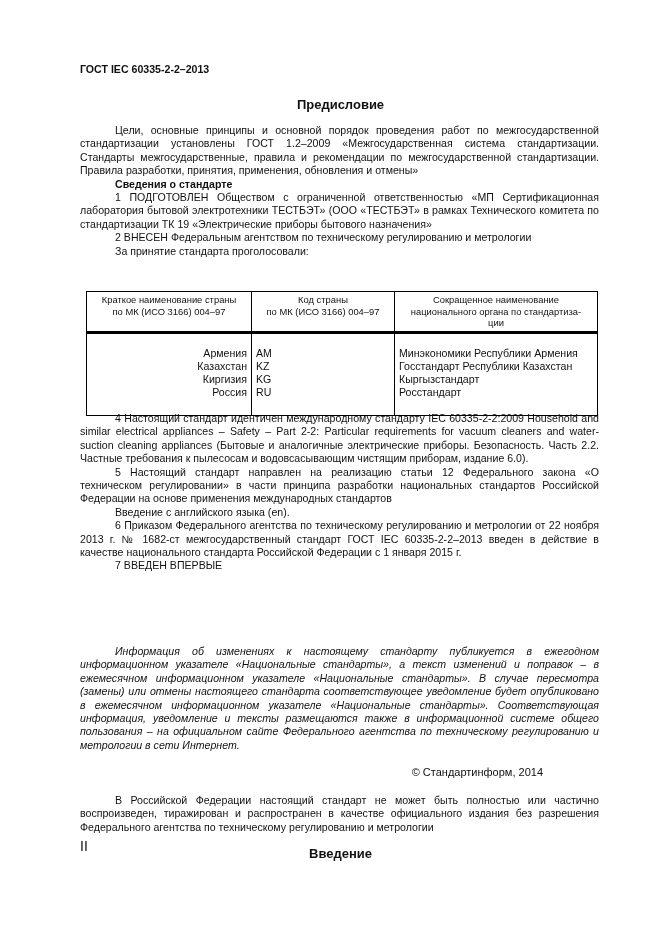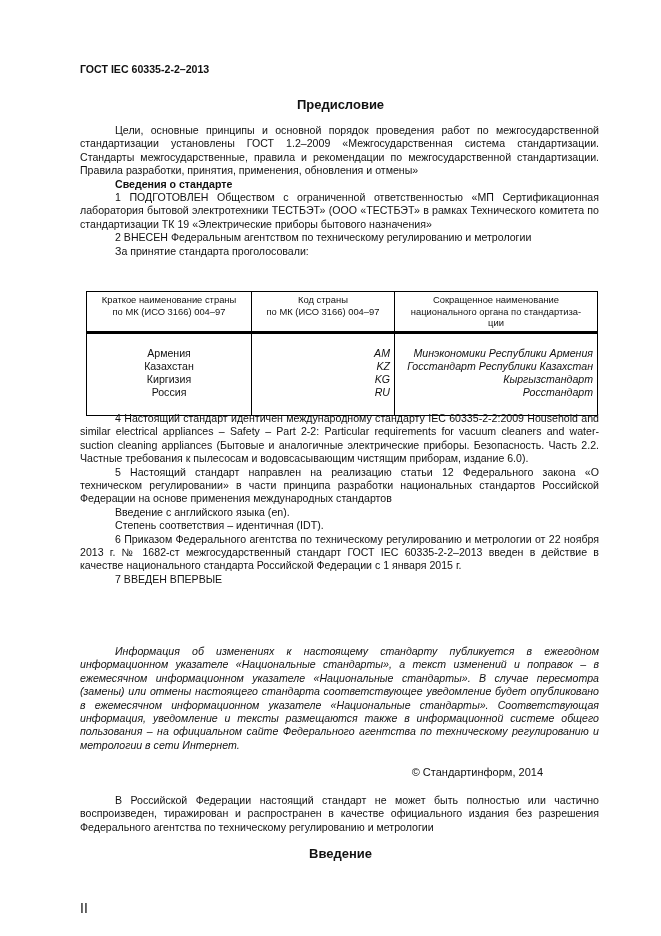--- a/index.html
+++ b/index.html
@@ -35,27 +35,27 @@
       border-left: 1.5px solid #000; border-right: 1.5px solid #000;
       border-top: 1px solid #000; border-bottom: 3px solid #000;
       padding: 2px 4px 2px 4px; height: 32px;
     }
     table.countries td {
       border-left: 1.5px solid #000; border-right: 1.5px solid #000;
       border-bottom: 1.5px solid #000;
       vertical-align: top; padding: 13px 4px 16px 4px;
       line-height: 13px;
     }
-    table.countries td.c1 { text-align: center; }
-    table.countries td.c2, table.countries td.c3 { text-align: right; font-style: italic; }
+    table.countries td.c1 { text-align: right; }
+    table.countries td.c2, table.countries td.c3 { text-align: left; }
     .cell-line { display: block; white-space: nowrap; }
     .copyright {
       position: absolute; right: 62px; top: 766px; font-size: 11px;
     }
-    .page-num { position: absolute; left: 80px; top: 902px; font-size: 14px; }
+    .page-num { position: absolute; left: 80px; top: 840px; font-size: 14px; }
   </style>
 </head>
 <body>
 
 <div class="page">
 
   <div class="header-code">ГОСТ IEC 60335-2-2–2013</div>
 
   <div class="h-title" style="top:98px;">Предисловие</div>
 
@@ -106,21 +106,20 @@
           <span class="cell-line">Росстандарт</span>
         </td>
       </tr>
     </tbody>
   </table>
 
   <div class="block" style="top:412px;">
     <p class="p ind">4 Настоящий стандарт идентичен международному стандарту IEC 60335-2-2:2009 Household and similar electrical appliances – Safety – Part 2-2: Particular requirements for vacuum cleaners and water-suction cleaning appliances  (Бытовые и аналогичные электрические приборы. Безопасность. Часть 2.2. Частные требования к пылесосам и водовсасывающим чистящим приборам, издание 6.0).</p>
     <p class="p ind">5 Настоящий стандарт направлен на реализацию статьи 12 Федерального закона «О техническом регулировании» в части принципа разработки национальных стандартов Российской Федерации на основе применения международных стандартов</p>
     <p class="p ind">Введение с английского языка (en).</p>
-    <p class="p ind">Степень соответствия – идентичная (IDT).</p>
     <p class="p ind">6  Приказом Федерального агентства по техническому регулированию и метрологии от 22 ноября 2013 г.  № 1682-ст  межгосударственный стандарт ГОСТ IEC 60335-2-2–2013 введен в действие в качестве национального стандарта Российской Федерации с 1 января 2015 г.</p>
     <p class="p ind">7 ВВЕДЕН ВПЕРВЫЕ</p>
   </div>
 
   <div class="block italic" style="top:645px;">
     <p class="p ind">Информация об изменениях к настоящему стандарту публикуется в ежегодном информационном указателе «Национальные стандарты», а текст изменений и поправок – в ежемесячном информационном указателе  «Национальные стандарты». В случае пересмотра (замены) или отмены настоящего стандарта соответствующее уведомление будет опубликовано в ежемесячном информационном указателе «Национальные стандарты». Соответствующая информация, уведомление и тексты размещаются также в информационной системе общего пользования – на официальном сайте Федерального агентства по техническому регулированию и метрологии  в сети Интернет.</p>
   </div>
 
   <div class="copyright">© Стандартинформ, 2014</div>
 

